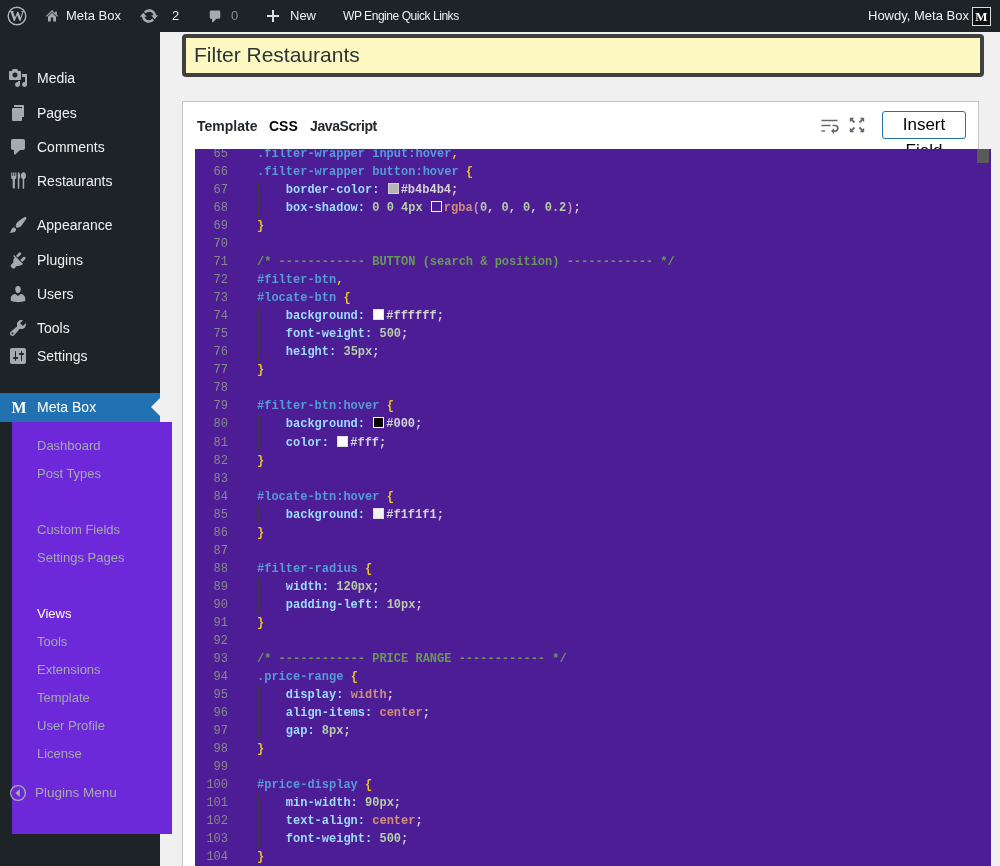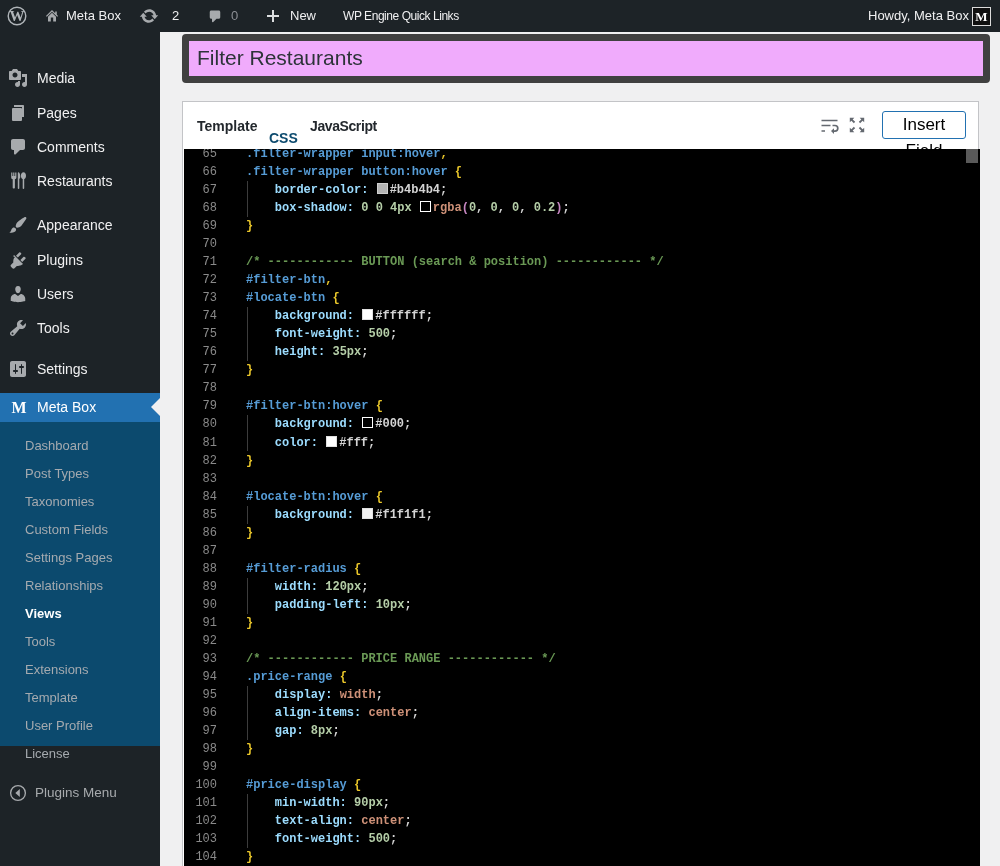--- a/index.html
+++ b/index.html
@@ -4,25 +4,25 @@
 *{margin:0;padding:0;box-sizing:content-box}
 html,body{width:1000px;height:866px;overflow:hidden;background:#f0f0f1;font-family:"Liberation Sans",sans-serif}
 .abs{position:absolute}
 #bar{position:absolute;left:0;top:0;width:1000px;height:32px;background:#1d2327;color:#f0f0f1;font-size:13px;z-index:5}
 #bar .it{position:absolute;top:0;height:32px;line-height:32px;white-space:nowrap}
 #side{position:absolute;left:0;top:32px;width:160px;height:834px;background:#1d2327}
 .mi{position:absolute;left:0;width:160px;height:34px}
 .mi svg{position:absolute;left:8px;top:7px}
 .mi .lb{position:absolute;left:37px;top:0;line-height:34px;font-size:14px;color:#f0f0f1}
 #mbitem{position:absolute;left:0;top:361px;width:160px;height:29px;background:#2271b1}
-#sub{position:absolute;left:0;top:390px;width:160px;height:324px;background:#0c4a6e}
+#sub{position:absolute;left:12px;top:390px;width:160px;height:412px;background:#6d28d9}
 .si{position:absolute;left:25px;width:130px;height:28px;line-height:28px;font-size:13px;color:#a5aaaf}
 #panel{position:absolute;left:182px;top:101px;width:795px;height:764px;background:#fff;border:1px solid #c3c4c7}
 .tab{font-size:14px;font-weight:700;color:#23282d}
-#ed{position:absolute;left:1px;top:47px;width:796px;height:717px;background:#000000;overflow:hidden}
+#ed{position:absolute;left:12px;top:47px;width:796px;height:717px;background:#4c1d95;overflow:hidden}
 pre{font-family:"Liberation Mono",monospace;font-size:12px;line-height:18.025px;font-weight:700}
 #gut{position:absolute;left:0;top:-4px;width:33px;text-align:right;color:#8a8a8a;font-weight:400}
 #code{position:absolute;left:62px;top:-4px;color:#d4d4d4}
 #code i{font-style:normal}
 .k{color:#569cd6}.p{color:#9cdcfe}.n{color:#b5cea8}.o{color:#ce9178}.c{color:#6a9955}.y{color:#e9c62a}.m{color:#c586c0}
 .sw{display:inline-block;width:9px;height:9px;border:1px solid #e0e0e0;margin:0 2px -1px 1px}
 .gd{position:absolute;left:63px;width:1px;background:#3c3c3c}
 </style></head>
 <body>
 <div id="bar">
@@ -95,56 +95,54 @@
         <path d="M10 9.25c-2.27 0-2.73-3.44-2.73-3.44C7 4.02 7.81 2 10 2c2.18 0 3 2.02 2.73 3.81 0 0-.46 3.44-2.73 3.44zm0 2.75L12.72 10c2.39 0 4.52 2.33 4.52 4.53v2.49s-3.65 1.13-7.24 1.13c-3.65 0-7.24-1.13-7.24-1.13v-2.49c0-2.25 1.94-4.48 4.47-4.48z"></path>
       </svg>
       <span class="lb">Users</span>
     </div>
   <div class="mi" style="top:279.3px">
       <svg width="20" height="20" viewBox="0 0 20 20" fill="#a7aaad">
         <path d="M16.68 9.77c-1.34 1.34-3.3 1.67-4.95.99l-5.41 6.52c-.99.99-2.59.99-3.58 0s-.99-2.59 0-3.57l6.52-5.42c-.68-1.65-.35-3.61.99-4.95 1.28-1.28 3.12-1.62 4.72-1.06l-2.89 2.89 2.82 2.82 2.86-2.87c.53 1.58.18 3.39-1.08 4.65zM3.81 16.21c.4.39 1.04.39 1.43 0 .4-.4.4-1.04 0-1.43-.39-.4-1.03-.4-1.43 0-.39.39-.39 1.03 0 1.43z"></path>
       </svg>
       <span class="lb">Tools</span>
     </div>
-  <div class="mi" style="top:320px">
+  <div class="mi" style="top:307px">
       <svg width="20" height="20" viewBox="0 0 20 20" fill="#a7aaad">
         <path d="M18 16V4c0-1.1-.9-2-2-2H4c-1.1 0-2 .9-2 2v12c0 1.1.9 2 2 2h12c1.1 0 2-.9 2-2zM8 11h1c.55 0 1 .45 1 1s-.45 1-1 1H8v1.5c0 .28-.22.5-.5.5s-.5-.22-.5-.5V13H6c-.55 0-1-.45-1-1s.45-1 1-1h1V5.5c0-.28.22-.5.5-.5s.5.22.5.5V11zm5-2h-1c-.55 0-1-.45-1-1s.45-1 1-1h1V5.5c0-.28.22-.5.5-.5s.5.22.5.5V7h1c.55 0 1 .45 1 1s-.45 1-1 1h-1v5.5c0 .28-.22.5-.5.5s-.5-.22-.5-.5V9z"></path>
       </svg>
       <span class="lb">Settings</span>
     </div>
 
   <div id="mbitem">
     <span class="abs" style="left:9px;top:1px;width:20px;text-align:center;font-family:'Liberation Serif',serif;font-weight:bold;font-size:16px;color:#fff;line-height:28px">M</span>
     <span class="abs" style="left:37px;line-height:29px;font-size:14px;color:#fff">Meta Box</span>
     <div class="abs" style="right:0;top:5px;width:0;height:0;border-top:9px solid transparent;border-bottom:9px solid transparent;border-right:9px solid #f0f0f1"></div>
   </div>
   <div id="sub">
       <div class="si" style="top:10px">Dashboard</div>
       <div class="si" style="top:38px">Post Types</div>
-      <div class="si" style="top:66px">Taxonomies</div>
       <div class="si" style="top:94px">Custom Fields</div>
       <div class="si" style="top:122px">Settings Pages</div>
-      <div class="si" style="top:150px">Relationships</div>
-      <div class="si" style="top:178px;color:#fff;font-weight:bold">Views</div>
+      <div class="si" style="top:178px;color:#fff;font-weight:normal">Views</div>
       <div class="si" style="top:206px">Tools</div>
       <div class="si" style="top:234px">Extensions</div>
       <div class="si" style="top:262px">Template</div>
       <div class="si" style="top:290px">User Profile</div>
       <div class="si" style="top:318px">License</div>
     </div>
   <svg class="abs" style="left:9px;top:752px" width="18" height="18" viewBox="0 0 20 20">
       <circle cx="10" cy="10" r="8.2" fill="none" stroke="#a7aaad" stroke-width="1.5"></circle>
       <path d="M12 5.5L7 10l5 4.5z" fill="#a7aaad"></path>
     </svg>
   <span class="abs" style="left:35px;top:752px;line-height:18px;font-size:13.5px;color:#a7aaad">Plugins Menu</span>
 </div>
-<div class="abs" style="left:182px;top:34px;width:794px;height:35px;background:#f0abfc;border:7px solid #404040;border-radius:4px;font-size:21px;color:#2c3338;line-height:34px"><span style="margin-left:8px">Filter Restaurants</span></div>
+<div class="abs" style="left:182px;top:34px;width:794px;height:35px;background:#fef9c3;border:4px solid #404040;border-radius:4px;font-size:21px;color:#2c3338;line-height:34px"><span style="margin-left:8px">Filter Restaurants</span></div>
 <div id="panel">
   <span class="abs tab" style="left:14px;top:16px">Template</span>
-  <span class="abs tab" style="left:86px;top:28px;color:#0c4a6e">CSS</span>
+  <span class="abs tab" style="left:86px;top:16px;color:#000000">CSS</span>
   <span class="abs tab" style="left:127px;top:16px;letter-spacing:-0.4px">JavaScript</span>
   <svg class="abs" style="left:636px;top:13px" width="21" height="21" viewBox="0 0 21 21" fill="none" stroke="#646970" stroke-width="1.7">
       <path d="M2.5 5.5h16M2.5 10.5h9M13.5 10.5h2.5a2.8 2.8 0 0 1 0 5.6h-1.5M2.5 16h3.5"></path>
       <path d="M15 13.2l-3 2.9 3 2.9z" fill="#646970" stroke="none"></path>
     </svg>
   <svg class="abs" style="left:665px;top:14px" width="18" height="18" viewBox="0 0 20 20" fill="#646970">
       <path d="M7 2H2v5l1.8-1.8L6.5 8 8 6.5 5.2 3.8 7 2zm6 0l1.8 1.8L12 6.5 13.5 8l2.7-2.7L18 7V2h-5zm.5 10L12 13.5l2.7 2.7L13 18h5v-5l-1.8 1.8-2.7-2.8zm-7 0l-2.7 2.7L2 13v5h5l-1.8-1.8L8 13.5 6.5 12z"></path>
     </svg>
   <div class="abs" style="left:699px;top:9px;width:82px;height:26px;border:1px solid #2271b1;border-radius:3px;color:#000000;font-size:17px;text-align:center;line-height:26px">Insert Field</div>
   <div id="ed">

